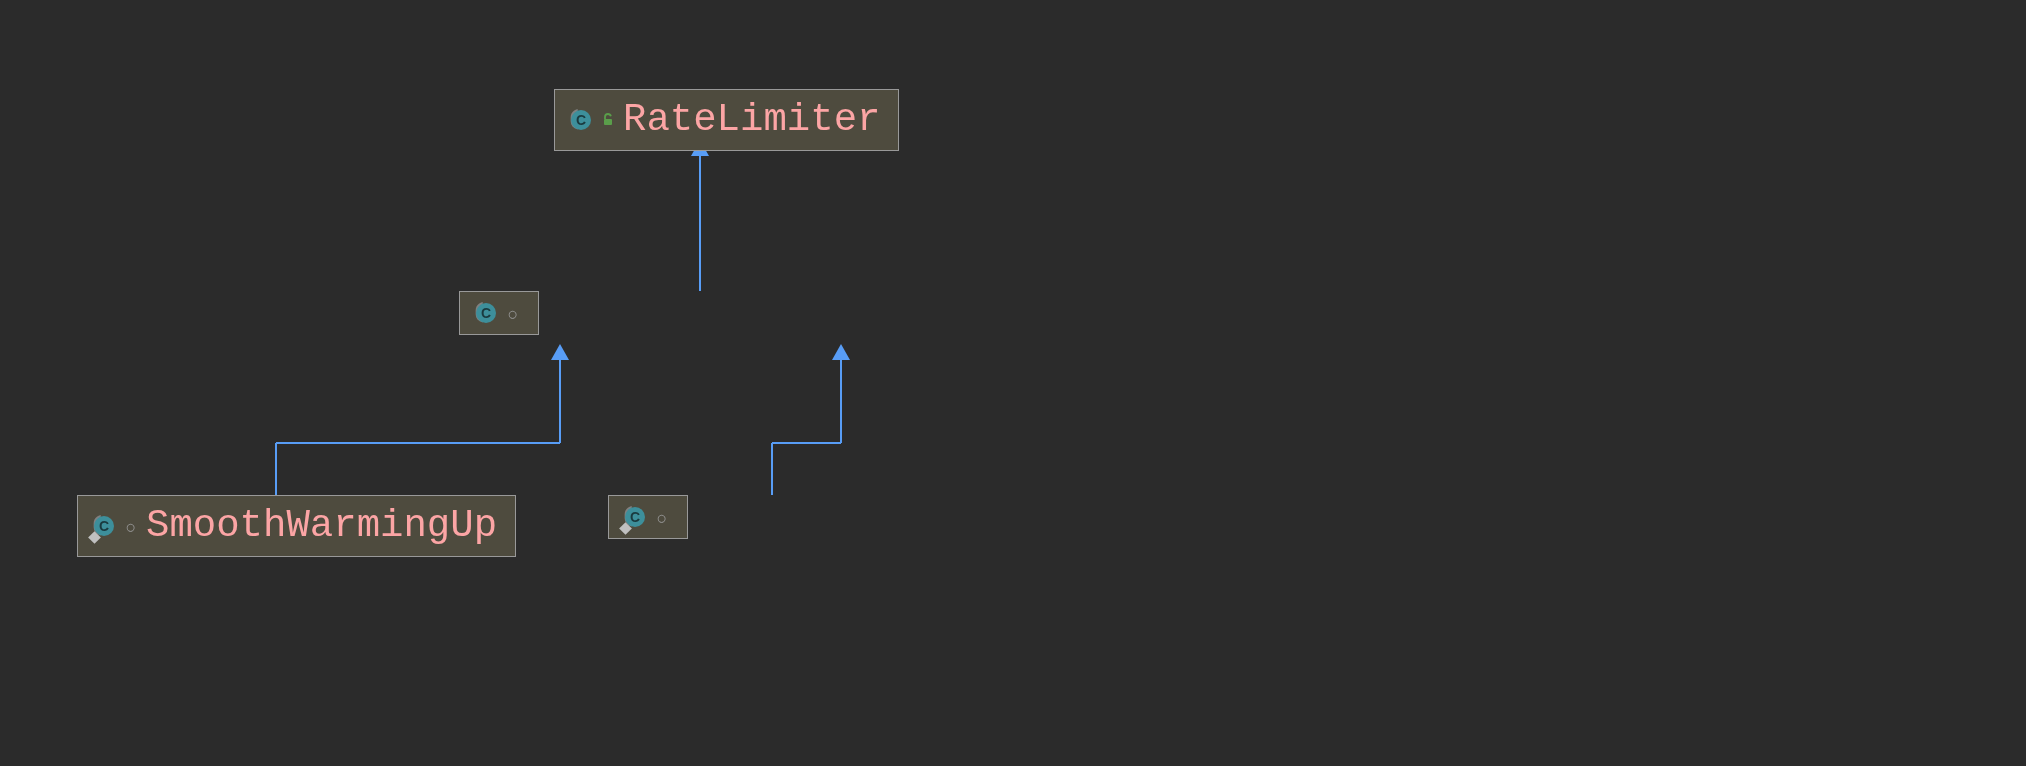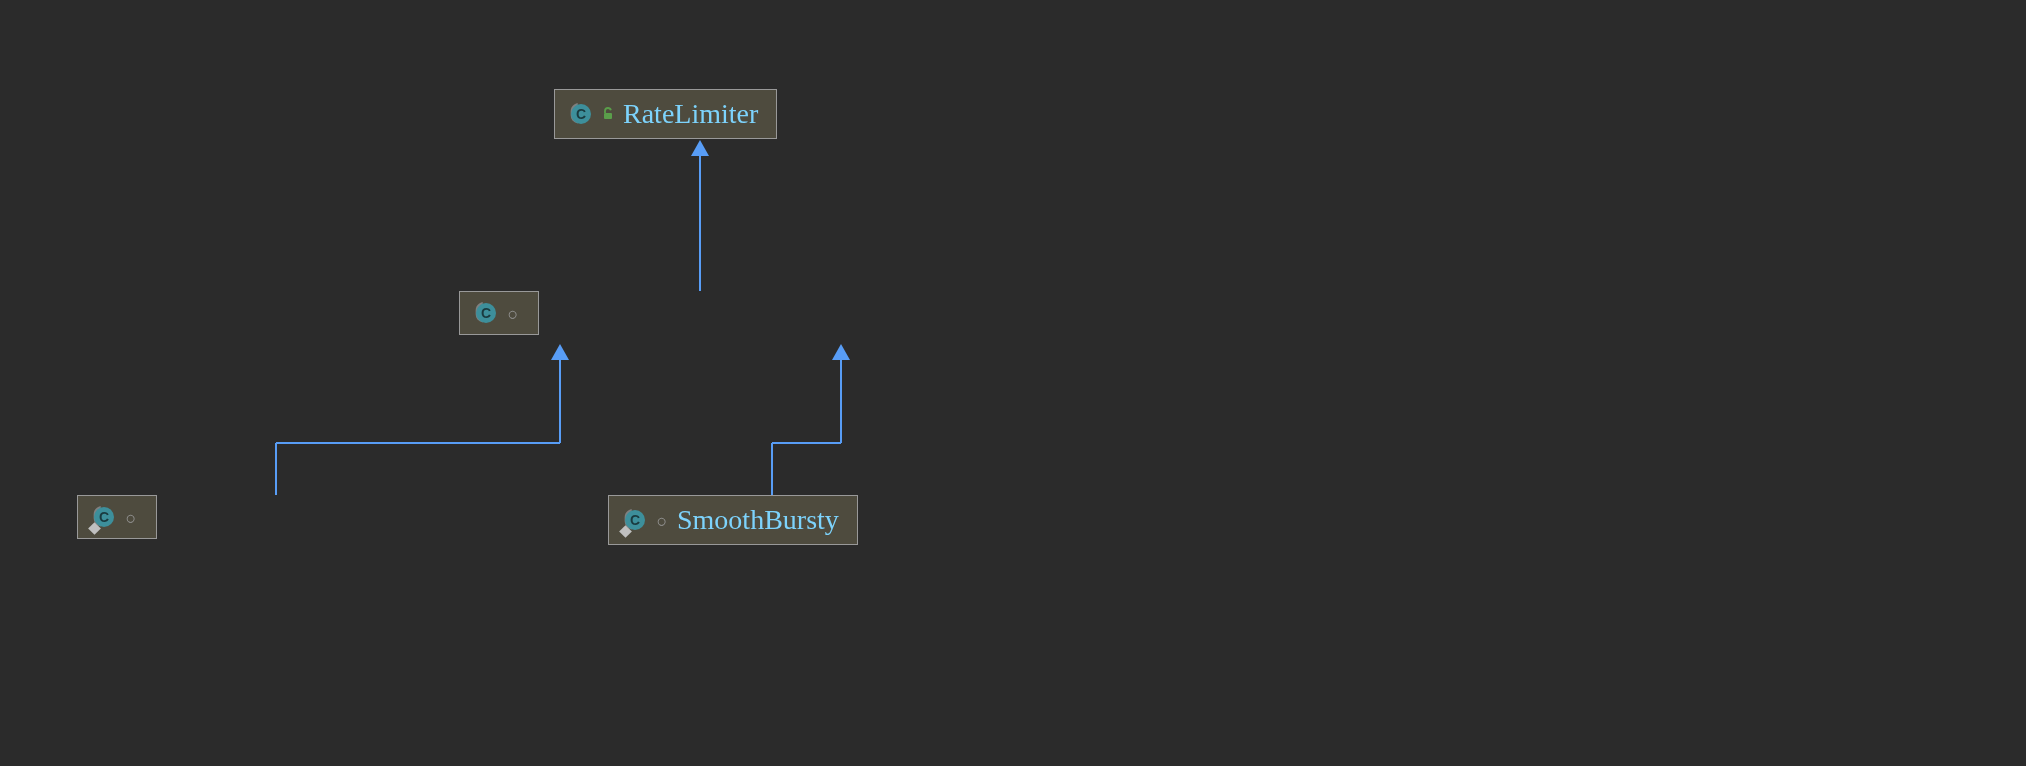--- a/index.html
+++ b/index.html
@@ -85,24 +85,24 @@
       justify-content: center;
     }
     .unlock-icon {
       color: #5a9e4a;
     }
     .package-icon {
       color: #999999;
       font-size: 18px;
     }
     .class-label {
-      color: #7dd3fc;
-      font-size: 28px;
+      color: #fca5a5;
+      font-size: 39px;
       white-space: nowrap;
-      font-family: Liberation Serif, serif;
+      font-family: Liberation Mono, monospace;
     }
 
     
     #node-rate-limiter {
       left: 554px;
       top: 89px;
     }
     #node-smooth-rate-limiter {
       left: 459px;
       top: 291px;
@@ -149,32 +149,32 @@
 
   <div class="class-node" id="node-smooth-warming-up">
     <span class="class-icon">
       <span class="icon-parens">(</span>
       <span class="icon-circle">
           <span class="icon-letter">C</span>
         </span>
       <span class="static-indicator"></span>
     </span>
     <span class="visibility-icon package-icon">○</span>
+    <span class="class-label">SmoothWarmingUp</span>
   </div>
 
   <div class="class-node" id="node-smooth-bursty">
     <span class="class-icon">
       <span class="icon-parens">(</span>
       <span class="icon-circle">
           <span class="icon-letter">C</span>
         </span>
       <span class="static-indicator"></span>
     </span>
     <span class="visibility-icon package-icon">○</span>
-    <span class="class-label">SmoothBursty</span>
   </div>
 
   <svg style="position:absolute;left:0;top:0;width:100%;height:100%;z-index:5;pointer-events:none">
     <defs>
       <marker id="arrowhead" markerWidth="12" markerHeight="12" refX="6" refY="6" orient="auto">
         <path d="M 1 1 L 11 6 L 1 11 Z" fill="#589df6"></path>
       </marker>
     </defs>
 
     <g>

